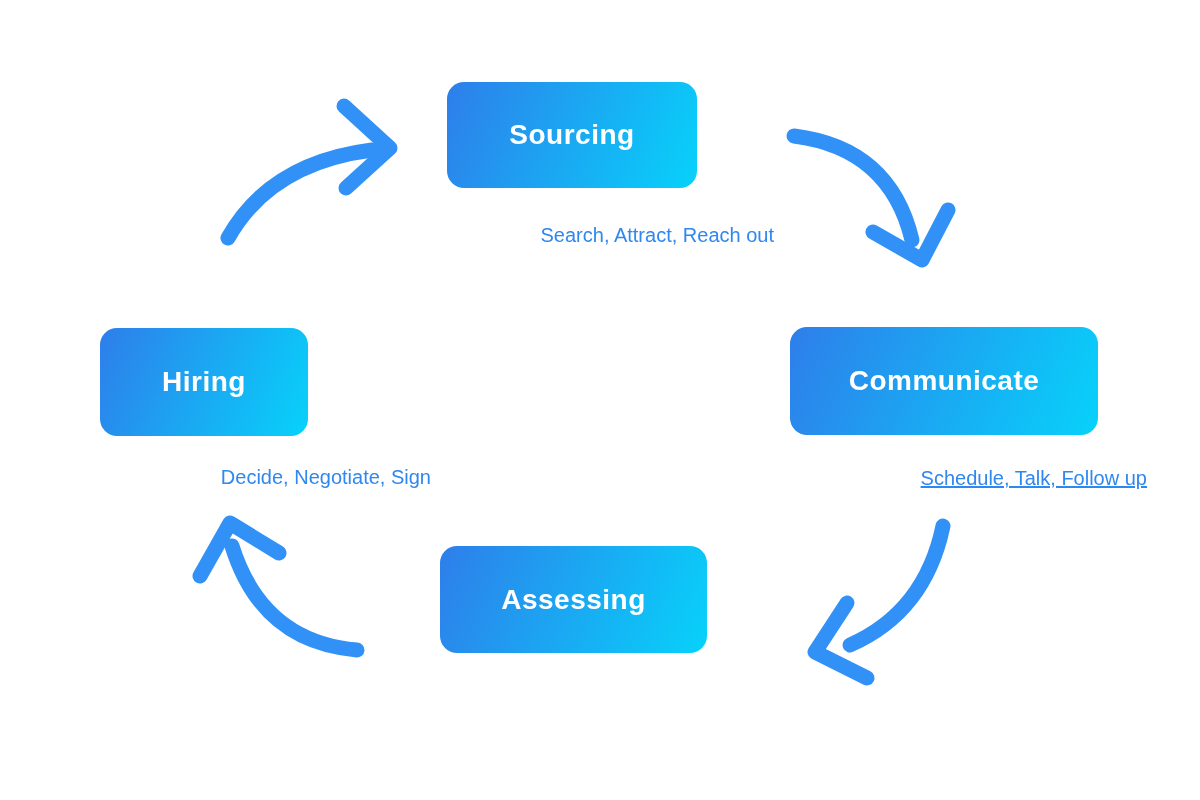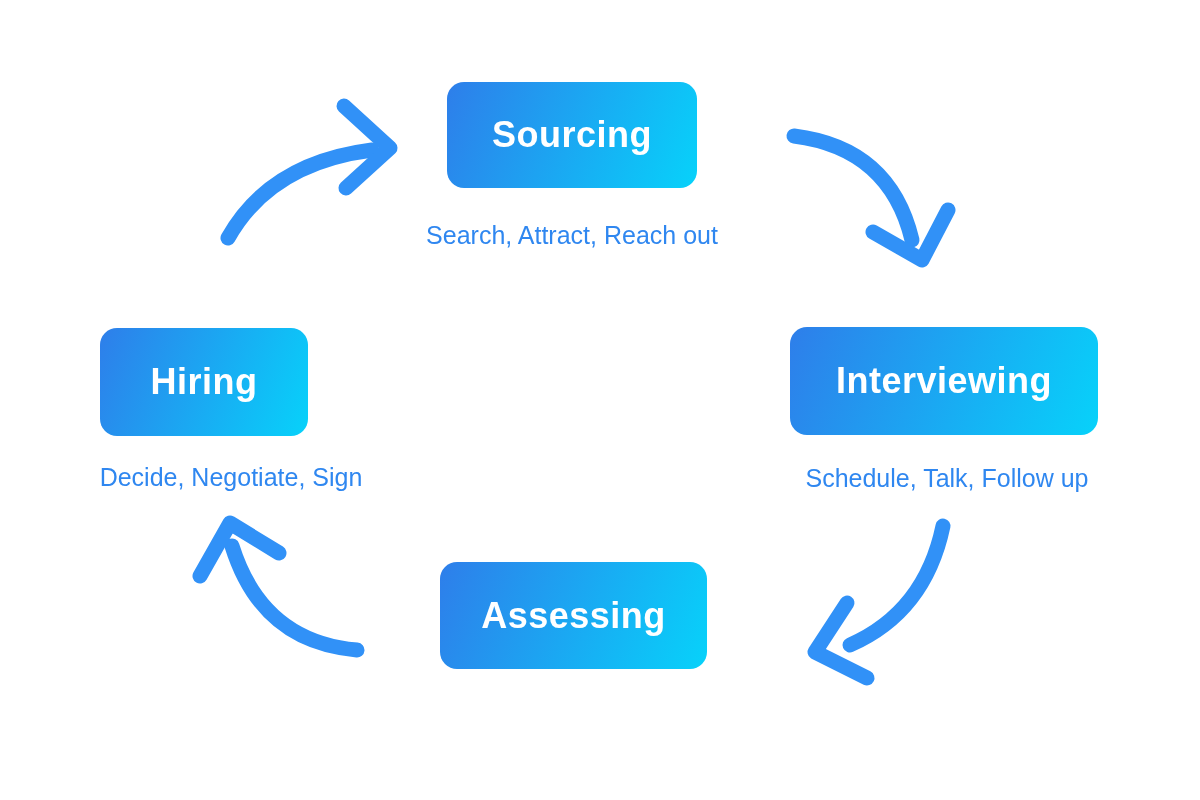--- a/index.html
+++ b/index.html
@@ -31,39 +31,39 @@
   .stage-box {
     position: absolute;
     display: flex;
     align-items: center;
     justify-content: center;
     border-radius: 17px;
     background: linear-gradient(113deg, var(--stage-gradient-start, #2e7eea) 0%, var(--stage-gradient-end, #07d2fa) 100%);
   }
   .stage-label {
     color: var(--stage-label-text, #ffffff);
-    font-size: 36px;
+    font-size: 28px;
     font-weight: bold;
     letter-spacing: 0.5px;
     white-space: nowrap;
   }
   .stage-subtitle {
     position: absolute;
-    text-align: center;
+    text-align: right;
     color: var(--subtitle-text, #2f87f0);
-    font-size: 25px;
+    font-size: 20px;
     line-height: 28px;
     white-space: nowrap;
   }
   
   .box-sourcing      { left: 447px; top: 82px;  width: 250px; height: 106px; }
   .sub-sourcing      { left: 370px; top: 221px; width: 404px; }
   .box-interviewing  { left: 790px; top: 327px; width: 308px; height: 108px; }
-  .sub-interviewing  { left: 747px; top: 464px; width: 400px; }
-  .box-assessing     { left: 440px; top: 562px; width: 267px; height: 107px; }
+  .sub-interviewing  { left: 747px; top: 464px; width: 400px; text-decoration: underline; }
+  .box-assessing     { left: 440px; top: 546px; width: 267px; height: 107px; }
   .sub-assessing     { left: 373px; top: 683px; width: 400px; }
   .box-hiring        { left: 100px; top: 328px; width: 208px; height: 108px; }
   .sub-hiring        { left: 31px;  top: 463px; width: 400px; }
 </style>
 </head>
 <body>
 
 <div class="canvas">
 
   <svg class="arrows-layer" width="1200" height="800" viewBox="0 0 1200 800">
@@ -84,21 +84,21 @@
       <path d="M200 576 L230 523 L279 553"></path>
     </g>
   </svg>
 
   <div class="stage-box box-sourcing">
     <span class="stage-label">Sourcing</span>
   </div>
   <div class="stage-subtitle sub-sourcing">Search, Attract, Reach out</div>
 
   <div class="stage-box box-interviewing">
-    <span class="stage-label">Interviewing</span>
+    <span class="stage-label">Communicate</span>
   </div>
   <div class="stage-subtitle sub-interviewing">Schedule, Talk, Follow up</div>
 
   <div class="stage-box box-assessing">
     <span class="stage-label">Assessing</span>
   </div>
 
   <div class="stage-box box-hiring">
     <span class="stage-label">Hiring</span>
   </div>

